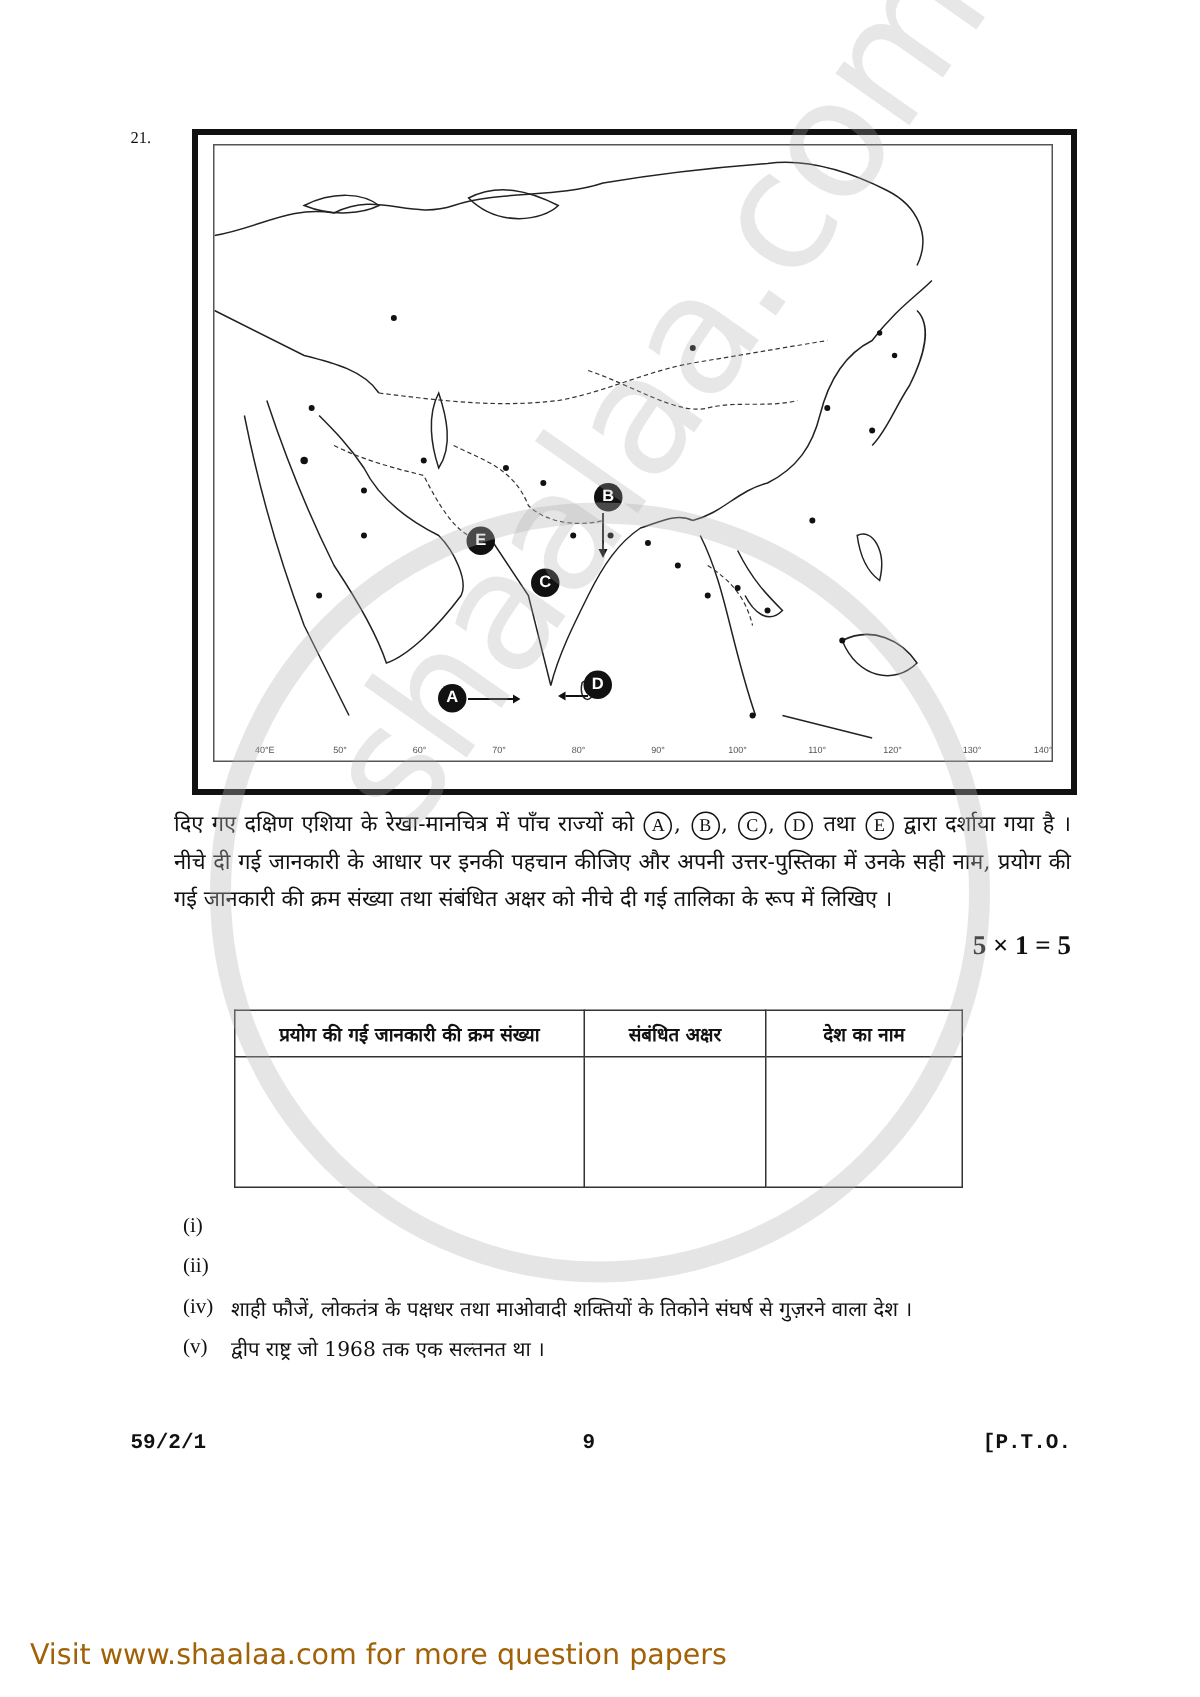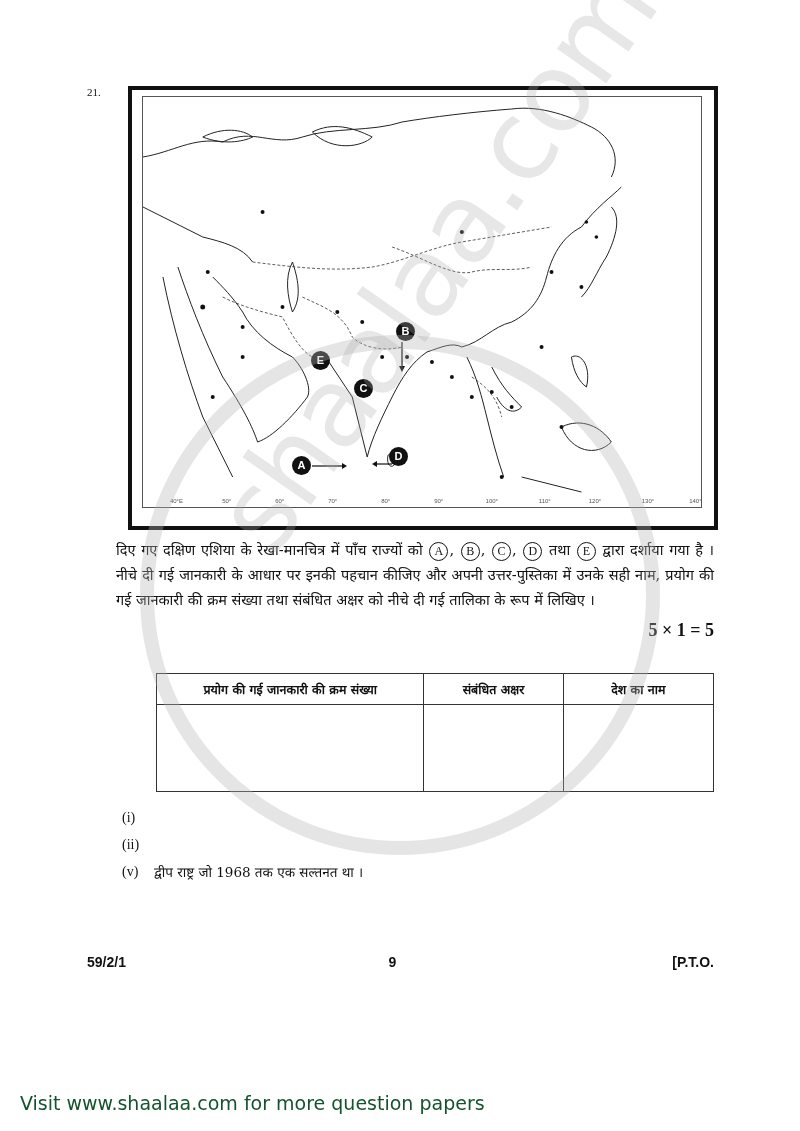--- a/index.html
+++ b/index.html
@@ -18,36 +18,36 @@
             background: #111; color: #fff; font-family: "Liberation Sans", sans-serif;
             font-weight: bold; font-size: 11px; line-height: 19px; text-align: center; }
   .instructions { position: absolute; left: 116px; top: 538px; width: 598px;
                   font-size: 14.5px; line-height: 25px;
                   font-family: "DejaVu Serif", "Liberation Serif", serif; text-align: justify; }
   .instructions .circ { display: inline-block; width: 17px; height: 17px; border: 1px solid #111;
                         border-radius: 50%; text-align: center; line-height: 17px; font-size: 12px;
                         font-family: "Liberation Serif", serif; margin: 0 1px; }
   .marks { position: absolute; right: 86px; top: 620px; font-size: 18px; font-weight: bold;
            font-family: "Liberation Serif", serif; }
-  table.answer { position: absolute; left: 156px; top: 673px; width: 558px; border-collapse: collapse;
+  table.answer { position: absolute; left: 156px; top: 673px; width: 486px; border-collapse: collapse;
                  font-size: 13px; padding-left: 40px; }
   table.answer th { border: 1.5px solid #333; height: 28px; font-weight: bold; text-align: center;
                     font-family: "DejaVu Sans", sans-serif; font-size: 12.5px; }
   table.answer td { border: 1.5px solid #333; height: 84px; }
   .clues { position: absolute; left: 122px; top: 804px; width: 600px; list-style: none; margin: 0; padding: 0; }
   .clues li { height: 27px; font-size: 14px; display: flex; align-items: center; }
   .clues .roman { width: 32px; font-family: "Liberation Serif", serif; font-size: 14px; }
   .clues .ctext { font-family: "DejaVu Serif", serif; font-size: 13.5px; }
   .footer { position: absolute; top: 954px; left: 87px; right: 86px; height: 20px;
-            font-family: Liberation Sans, sans-serif; font-weight: bold; font-size: 14px; }
+            font-family: Liberation Mono, monospace; font-weight: bold; font-size: 14px; }
   .footer .code { position: absolute; left: 0; }
   .footer .page { position: absolute; left: 50%; transform: translateX(-50%); margin-left: -8px; }
   .footer .pto { position: absolute; right: 0; }
   .visit { position: absolute; left: 20px; top: 1092px; font-size: 19px;
-           font-family: "DejaVu Sans", sans-serif; color: #14532d; }
+           font-family: "DejaVu Sans", sans-serif; color: #a16207; }
   .watermark { position: absolute; left: 140px; top: 335px; width: 520px; height: 520px;
                border: 14px solid rgba(180,180,180,0.35); border-radius: 50%; box-sizing: border-box;
                pointer-events: none; }
   .watermark-text { position: absolute; left: 190px; top: 500px; font-size: 110px;
                     font-family: "DejaVu Sans", sans-serif; color: rgba(170,170,170,0.28);
                     transform: rotate(-55deg); transform-origin: left top; pointer-events: none;
                     white-space: nowrap; letter-spacing: -2px; }
 </style>
 </head>
 <body>
@@ -179,20 +179,24 @@
 </table>
 
 <ul class="clues">
   <li>
       <span class="roman">(i)</span>
     </li>
   <li>
       <span class="roman">(ii)</span>
     </li>
   <li>
+      <span class="roman">(iv)</span>
+      <span class="ctext">शाही फौजें, लोकतंत्र के पक्षधर तथा माओवादी शक्तियों के तिकोने संघर्ष से गुज़रने वाला देश ।</span>
+    </li>
+  <li>
       <span class="roman">(v)</span>
       <span class="ctext">द्वीप राष्ट्र जो 1968 तक एक सल्तनत था ।</span>
     </li>
 </ul>
 
 <div class="footer">
   <span class="code">59/2/1</span>
   <span class="page">9</span>
   <span class="pto">[P.T.O.</span>
 </div>

